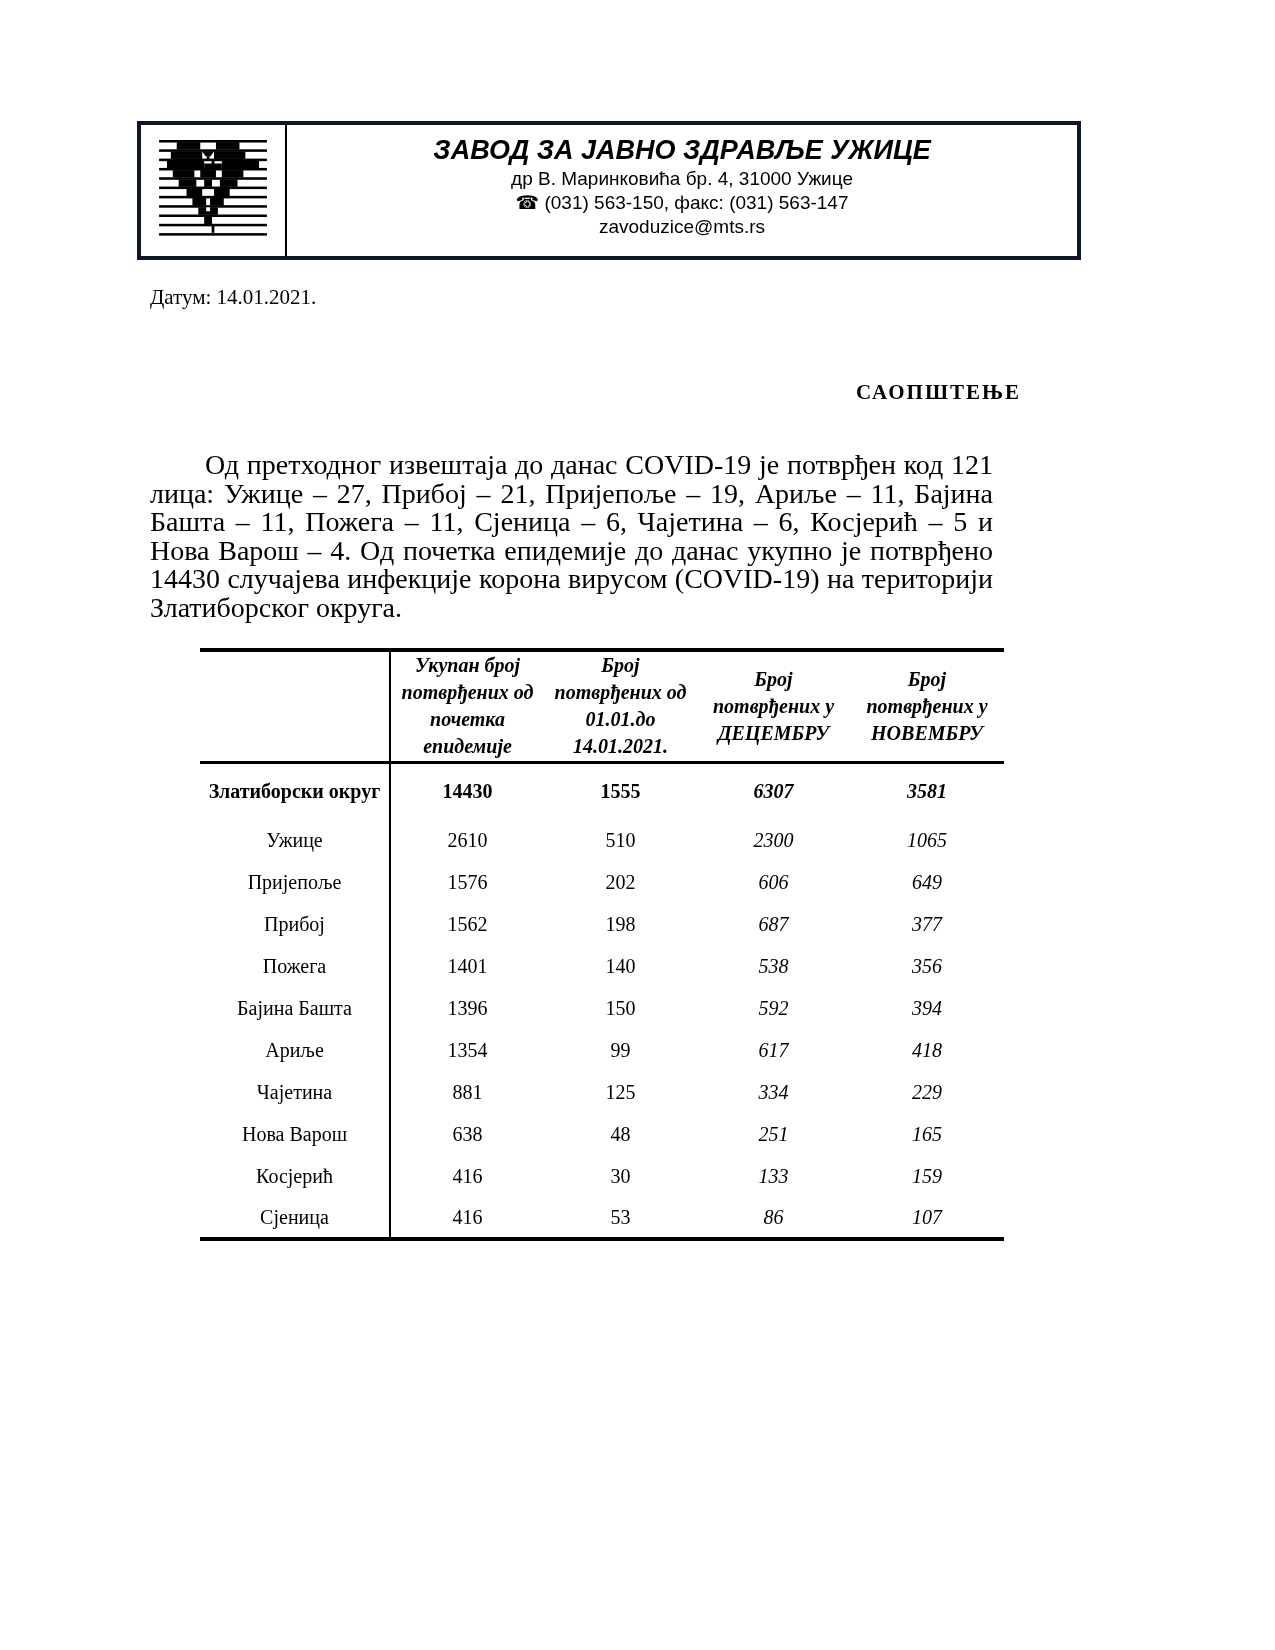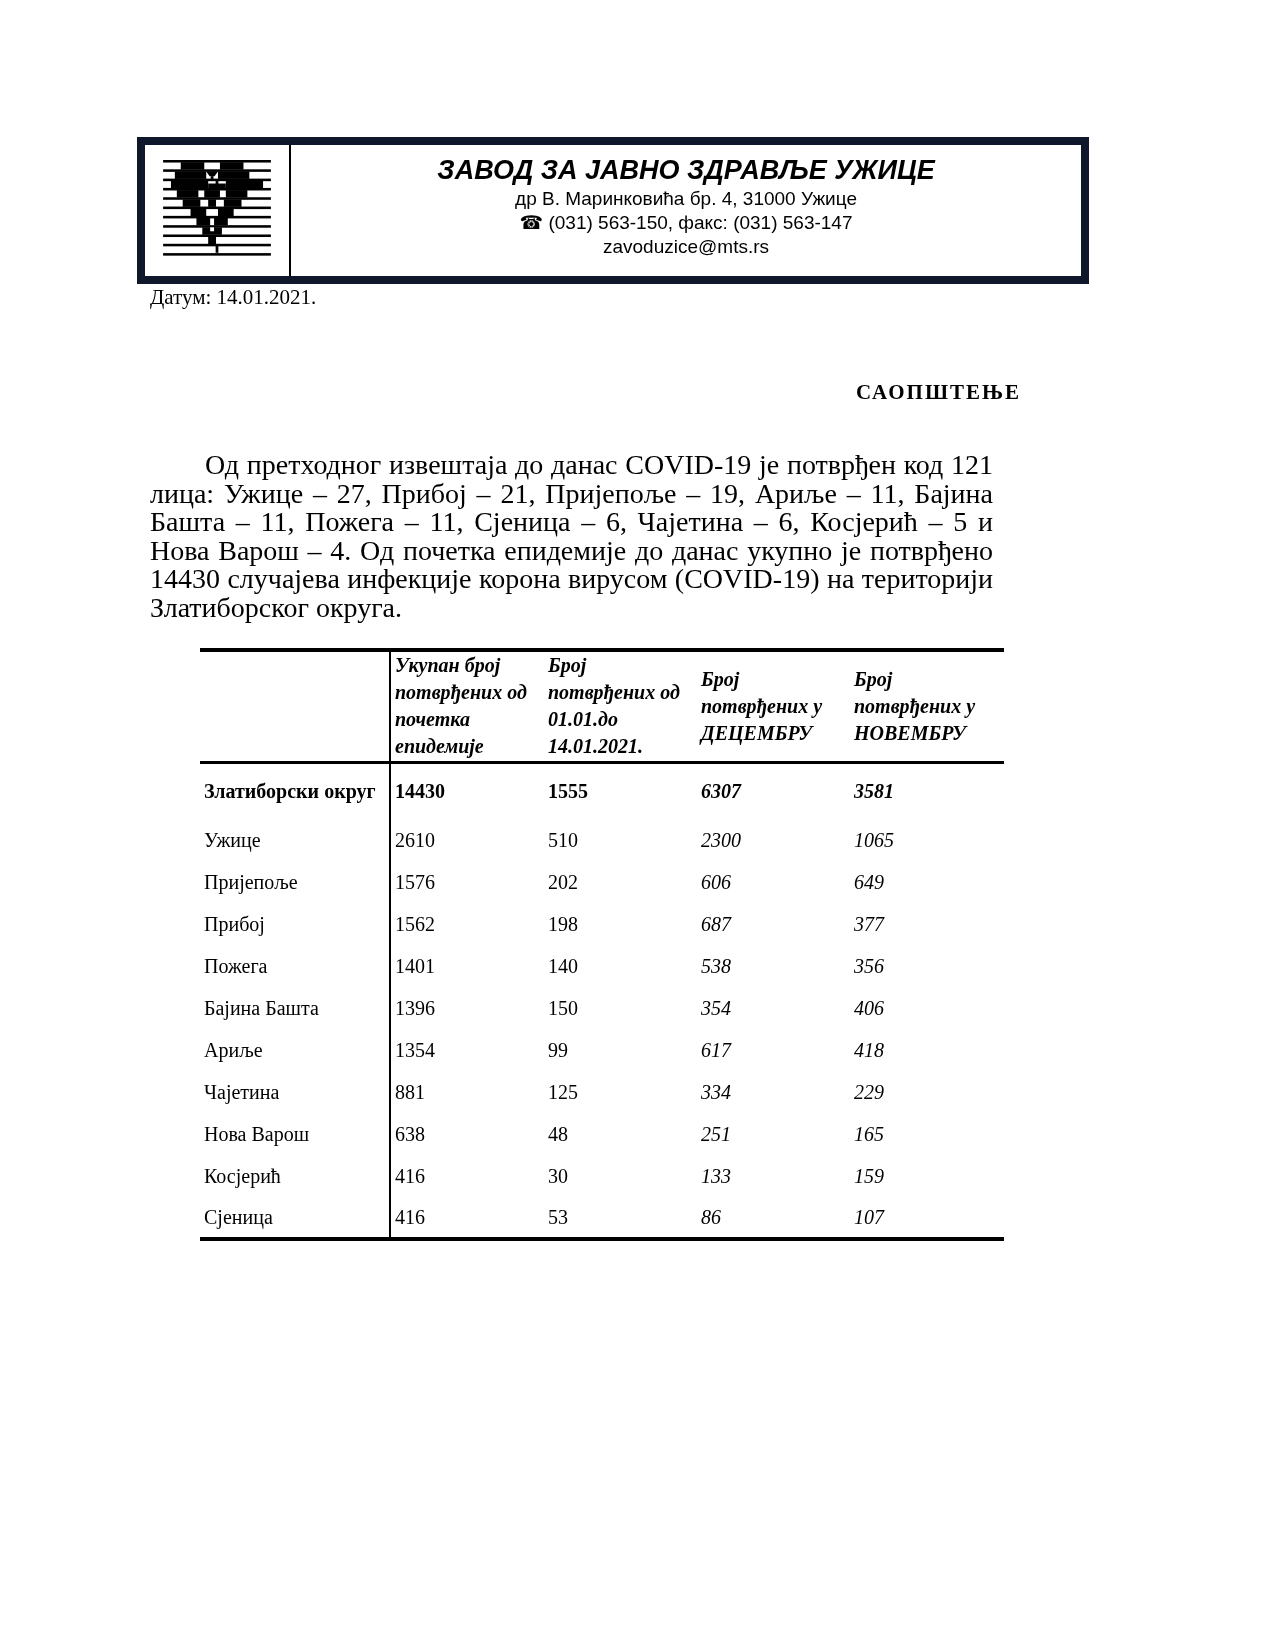--- a/index.html
+++ b/index.html
@@ -4,22 +4,22 @@
 <style>
   html,body { margin:0; padding:0; background:#ffffff; }
   .page {
     position:relative; width:1275px; height:1650px; background:#ffffff;
     font-family:"Liberation Serif", serif; color:#000;
     margin:0 auto; overflow:hidden;
   }
 
   
   .header-box {
-    position:absolute; left:137px; top:137px; width:936px; height:131px;
-    border:8px solid #0f172a; display:flex;
+    position:absolute; left:137px; top:121px; width:936px; height:131px;
+    border:4px solid #0f172a; display:flex;
   }
   .logo-cell {
     width:144px; border-right:2px solid #000;
     display:flex; align-items:center; justify-content:center;
   }
   .info-cell {
     flex:1; text-align:center; padding-top:9px;
     font-family:"Liberation Sans", sans-serif;
   }
   .org-name { font-size:27px; font-weight:bold; font-style:italic; line-height:33px; }
@@ -35,21 +35,21 @@
   
   .body-text {
     position:absolute; left:150px; top:451px; width:843px;
     font-size:28px; line-height:28.5px; text-align:justify; text-indent:55px;
   }
 
   
   table.covid-table {
     position:absolute; left:200px; top:648px; width:804px;
     border-collapse:collapse; table-layout:fixed;
-    font-size:20px; text-align:left;
+    font-size:20px; text-align:center;
     border-top:4px solid #000; border-bottom:4px solid #000;
   }
   .covid-table td { padding:0 4px; vertical-align:middle; }
   .covid-table td:first-child { border-right:2px solid #000; }
   .covid-table thead tr { height:112px; }
   .covid-table thead td {
     font-weight:bold; font-style:italic; line-height:27px;
     border-bottom:3px solid #000;
   }
   .covid-table td:nth-child(4), .covid-table td:nth-child(5) { font-style:italic; }
@@ -170,22 +170,22 @@
         <td>Пожега</td>
         <td>1401</td>
         <td>140</td>
         <td>538</td>
         <td>356</td>
       </tr>
       <tr class="data-row">
         <td>Бајина Башта</td>
         <td>1396</td>
         <td>150</td>
-        <td>354</td>
-        <td>406</td>
+        <td>592</td>
+        <td>394</td>
       </tr>
       <tr class="data-row">
         <td>Ариље</td>
         <td>1354</td>
         <td>99</td>
         <td>617</td>
         <td>418</td>
       </tr>
       <tr class="data-row">
         <td>Чајетина</td>

